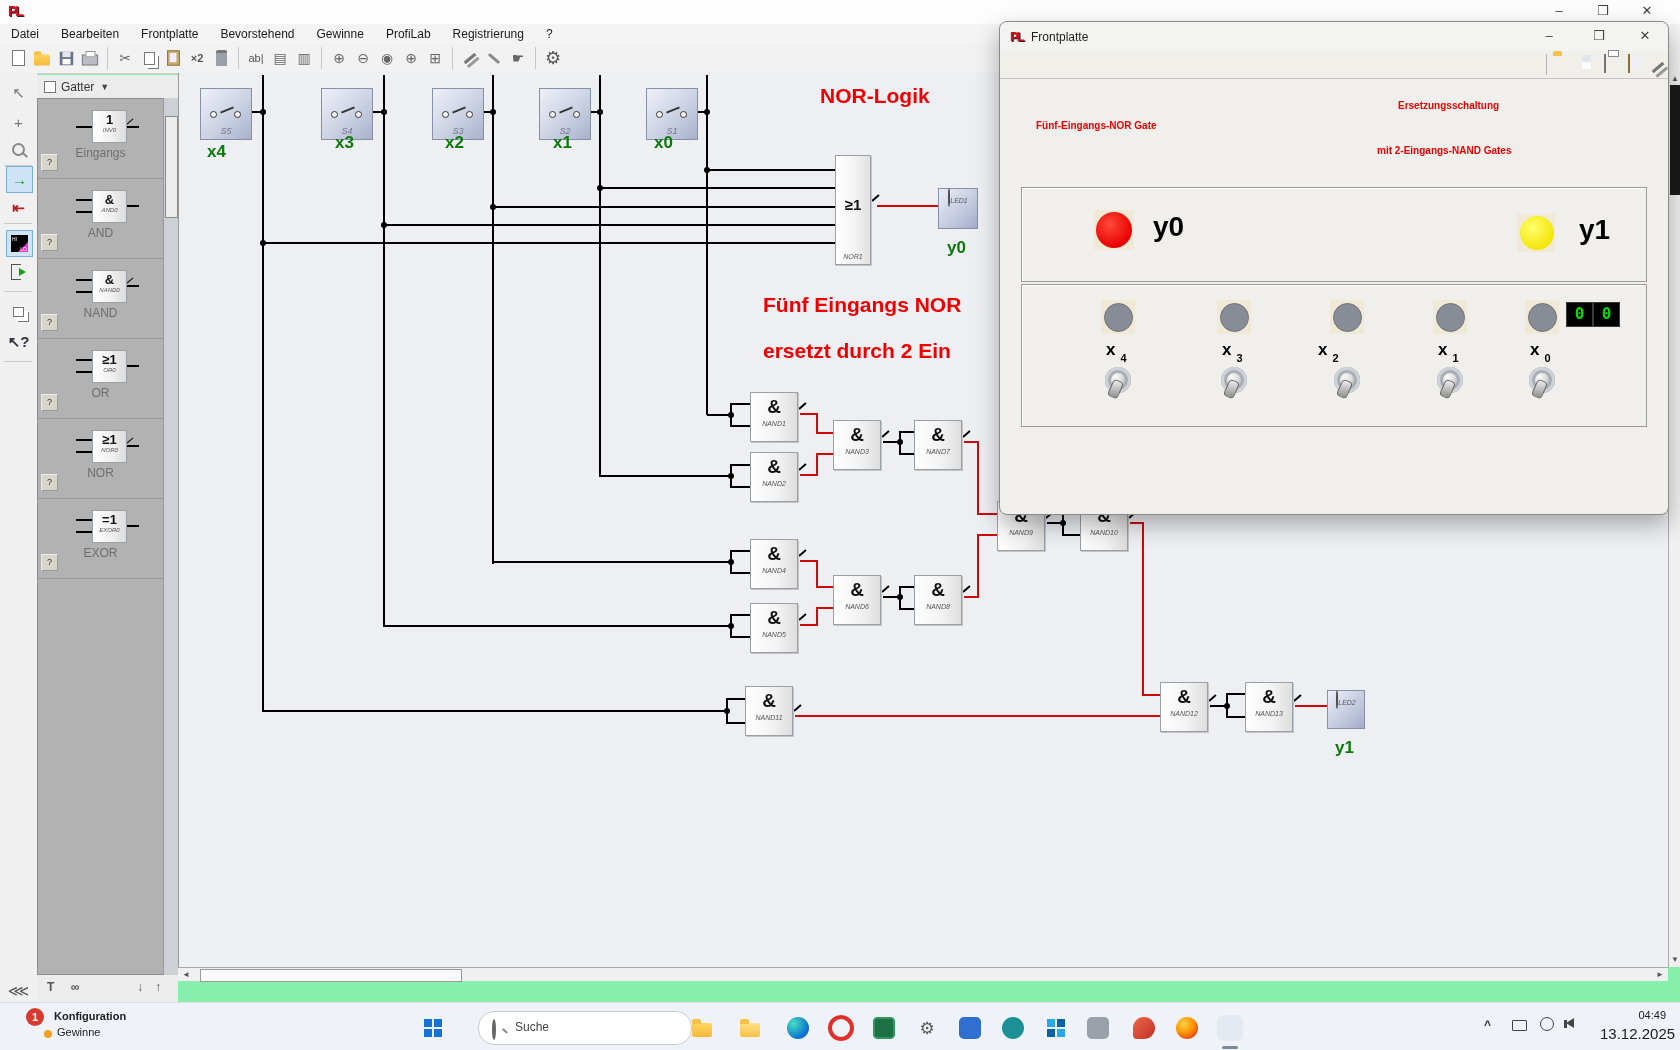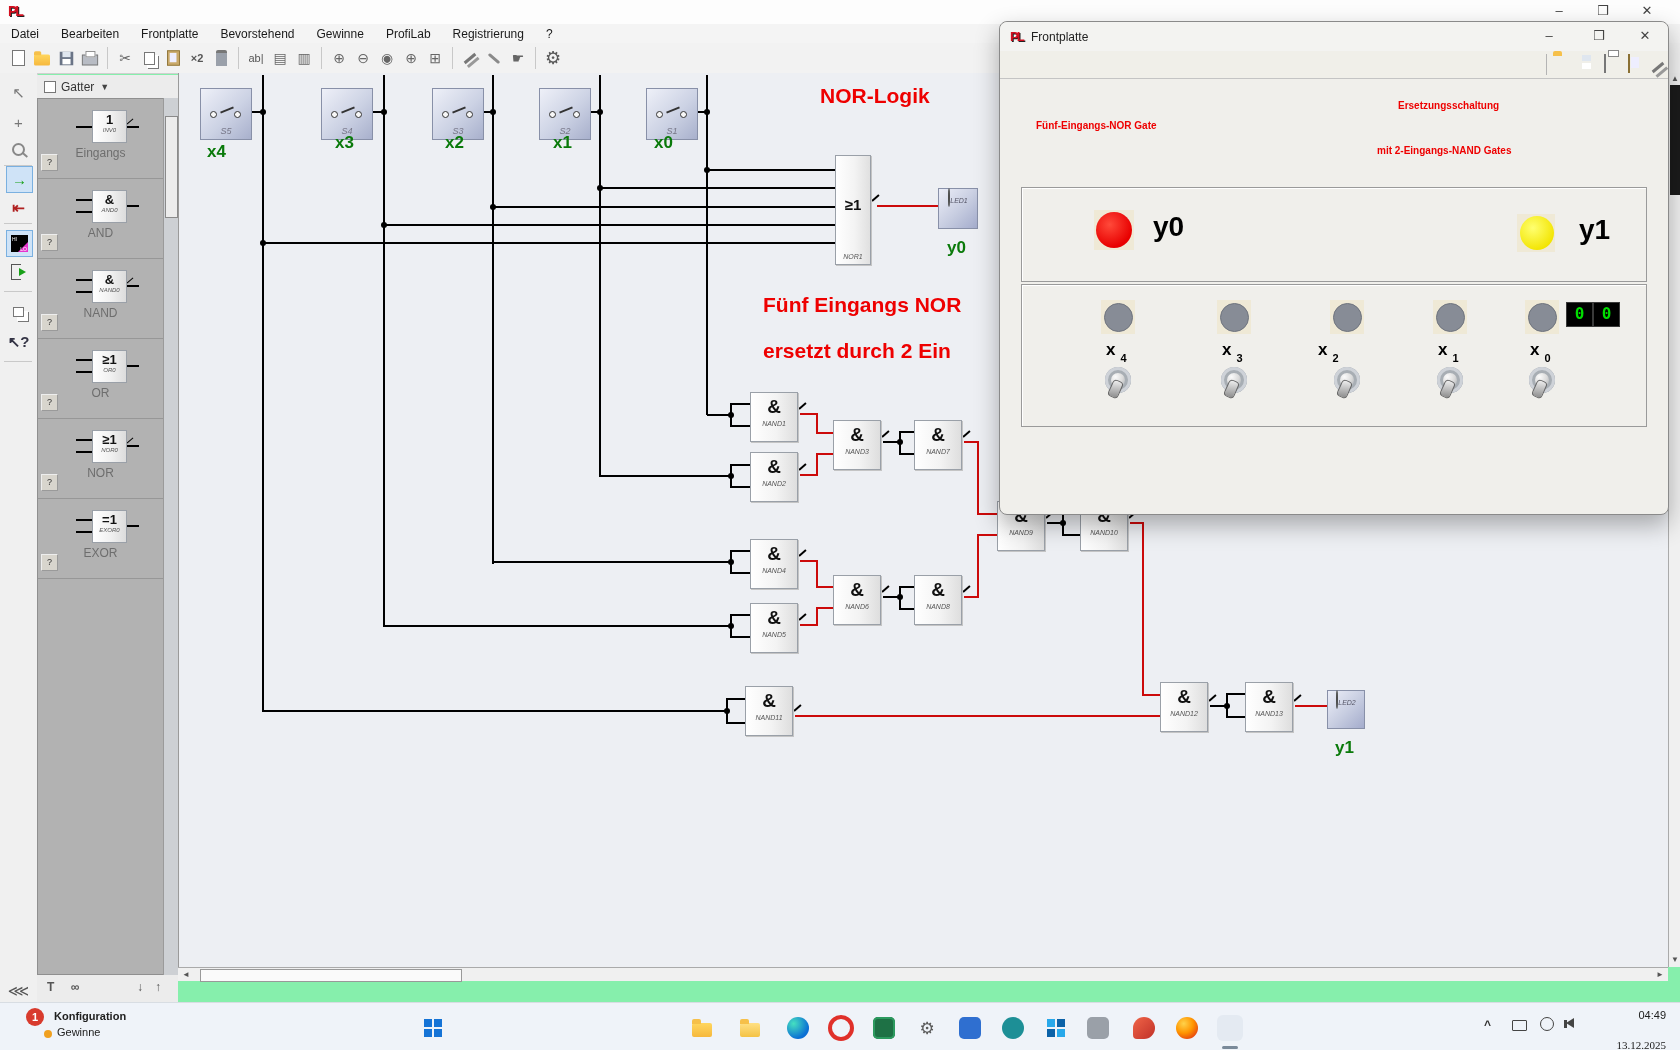--- a/index.html
+++ b/index.html
@@ -608,20 +608,24 @@
 
     <span class="appico" style="left:420px;">
       <span style="width:18px;height:18px;display:grid;grid-template-columns:8px 8px;grid-gap:2px;">
           <span style="background:#1573d6;"></span>
           <span style="background:#1573d6;"></span>
           <span style="background:#1573d6;"></span>
           <span style="background:#1573d6;"></span>
         </span>
     </span>
 
+    <div id="search-pill">
+      <span style="position:absolute;left:13px;top:9px;"><span class="magi" style="border-color:#666;"></span></span>
+      <span style="position:absolute;left:36px;top:8px;font-size:12px;color:#444;">Suche</span>
+    </div>
 
     <span class="appico" style="left:689px;">
         <span class="foldr"></span>
       </span>
     <span class="appico" style="left:737px;">
         <span class="foldr" style="background:linear-gradient(#ffe084,#f4c245);"></span>
       </span>
     <span class="appico" style="left:785px;">
         <span class="sq" style="border-radius:50%;background:radial-gradient(circle at 30% 30%,#45e0c0,#0b6fd4 70%);"></span>
       </span>
@@ -661,17 +665,17 @@
         <span class="pl-ico" style="font-size:16px;"></span>
         <span style="position:absolute;left:5px;bottom:-8px;width:16px;height:3px;background:#7a8a9a;border-radius:2px;"></span>
       </span>
 
     <span class="trayico" style="left:1484px;font-weight:bold;">^</span>
     <span class="trayico" style="left:1512px;top:17px;"><span style="display:inline-block;width:13px;height:9px;border:1.5px solid #444;border-radius:1px;"></span></span>
     <span class="trayico" style="left:1540px;top:14px;"><span style="display:inline-block;width:12px;height:12px;border:1.5px solid #444;border-radius:50%;"></span></span>
     <span class="trayico" style="left:1566px;top:14px;"><span style="display:inline-block;width:0;height:0;border-top:5px solid transparent;border-bottom:5px solid transparent;border-right:8px solid #444;"></span><span style="display:inline-block;width:3px;height:8px;background:#444;margin-left:-10px;"></span></span>
     <div style="position:absolute;left:1600px;top:6px;width:66px;text-align:right;">
       <div style="font-size:11px;color:#202020;">04:49</div>
-      <div style="font-size:11px;color:#202020;margin-top:18px;font-family:Liberation Serif, serif;">13.12.2025</div>
+      <div style="font-size:15px;color:#202020;margin-top:4px;">13.12.2025</div>
     </div>
   </div>
 
 </div>
 
 </body></html>

